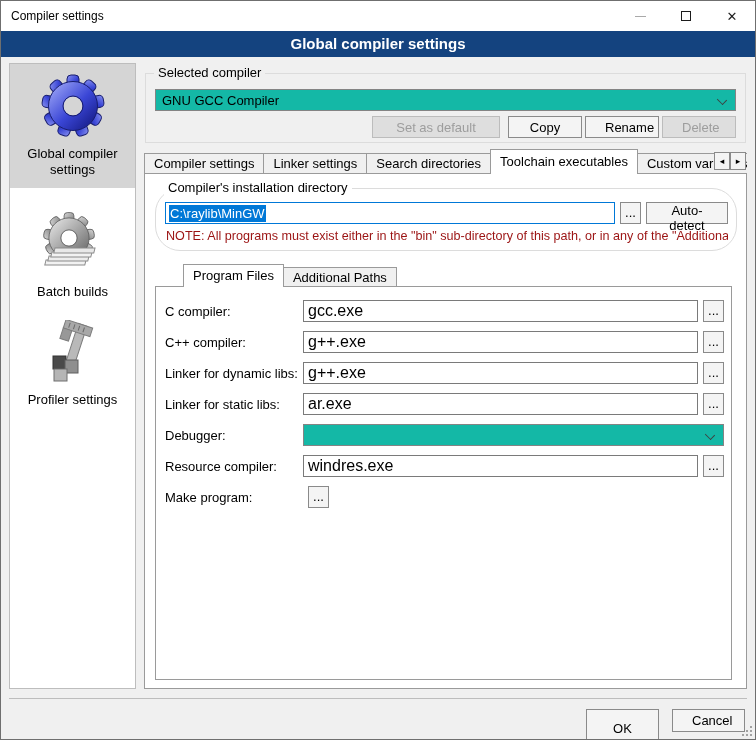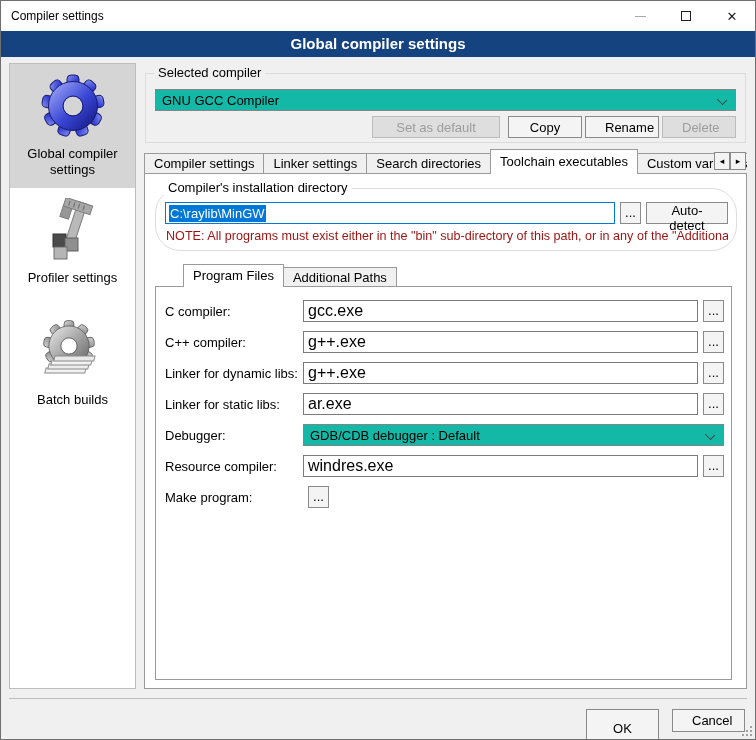--- a/index.html
+++ b/index.html
@@ -176,39 +176,20 @@
             <rect x="-6" y="-31" width="12" height="14" rx="4" transform="rotate(240)"></rect>
             <rect x="-6" y="-31" width="12" height="14" rx="4" transform="rotate(280)"></rect>
             <rect x="-6" y="-31" width="12" height="14" rx="4" transform="rotate(320)"></rect>
           </g>
           <circle r="17" fill="none" stroke="url(#bluegrad)" stroke-width="15"></circle>
           <circle r="24.5" fill="none" stroke="#181d6e" stroke-width="1"></circle>
           <circle r="10" fill="none" stroke="#181d6e" stroke-width="1"></circle>
         </g>
       </svg>
       <span class="side-label">Global compiler settings</span>
-    </div>
-
-    <div class="sidebar-item">
-      <svg class="icon64" viewBox="0 0 64 64">
-        <g transform="rotate(18,36,24)">
-          <rect x="31" y="4" width="9" height="42" fill="#b9b9b9" stroke="#7d7d7d"></rect>
-          <rect x="18" y="4" width="28" height="9" fill="#a8a8a8" stroke="#7d7d7d"></rect>
-          <rect x="18" y="13" width="9" height="11" fill="#989898" stroke="#7d7d7d"></rect>
-          <line x1="23" y1="6" x2="23" y2="11" stroke="#6a6a6a"></line>
-          <line x1="28" y1="6" x2="28" y2="11" stroke="#6a6a6a"></line>
-          <line x1="33" y1="6" x2="33" y2="11" stroke="#6a6a6a"></line>
-          <line x1="38" y1="6" x2="38" y2="11" stroke="#6a6a6a"></line>
-          <rect x="34" y="46" width="3" height="8" fill="#8c8c8c"></rect>
-        </g>
-        <rect x="12" y="36" width="13" height="13" fill="#4a4a4a" stroke="#333"></rect>
-        <rect x="24" y="40" width="13" height="13" fill="#8f8f8f" stroke="#5e5e5e"></rect>
-        <rect x="13" y="49" width="13" height="12" fill="#b5b5b5" stroke="#6e6e6e"></rect>
-      </svg>
-      <span class="side-label">Profiler settings</span>
     </div>
 
     <div class="sidebar-item spaced">
       <svg class="icon64" viewBox="0 0 64 64">
         <defs>
           <linearGradient id="graygrad" x1="0" y1="0" x2="1" y2="1">
             <stop offset="0" stop-color="#d6d6d6"></stop>
               <stop offset="1" stop-color="#767676"></stop>
           </linearGradient>
         </defs>
@@ -230,20 +211,39 @@
         </g>
         <g>
           <rect x="17" y="48" width="40" height="5" fill="#f2f2f2" stroke="#8a8a8a" transform="skewX(-14)"></rect>
           <rect x="19" y="44" width="40" height="5" fill="#ededed" stroke="#8a8a8a" transform="skewX(-14)"></rect>
           <rect x="21" y="40" width="40" height="5" fill="#f2f2f2" stroke="#8a8a8a" transform="skewX(-14)"></rect>
           <rect x="23" y="36" width="40" height="5" fill="#e8e8e8" stroke="#8a8a8a" transform="skewX(-14)"></rect>
         </g>
       </svg>
       <span class="side-label">Batch builds</span>
     </div>
+
+    <div class="sidebar-item">
+      <svg class="icon64" viewBox="0 0 64 64">
+        <g transform="rotate(18,36,24)">
+          <rect x="31" y="4" width="9" height="42" fill="#b9b9b9" stroke="#7d7d7d"></rect>
+          <rect x="18" y="4" width="28" height="9" fill="#a8a8a8" stroke="#7d7d7d"></rect>
+          <rect x="18" y="13" width="9" height="11" fill="#989898" stroke="#7d7d7d"></rect>
+          <line x1="23" y1="6" x2="23" y2="11" stroke="#6a6a6a"></line>
+          <line x1="28" y1="6" x2="28" y2="11" stroke="#6a6a6a"></line>
+          <line x1="33" y1="6" x2="33" y2="11" stroke="#6a6a6a"></line>
+          <line x1="38" y1="6" x2="38" y2="11" stroke="#6a6a6a"></line>
+          <rect x="34" y="46" width="3" height="8" fill="#8c8c8c"></rect>
+        </g>
+        <rect x="12" y="36" width="13" height="13" fill="#4a4a4a" stroke="#333"></rect>
+        <rect x="24" y="40" width="13" height="13" fill="#8f8f8f" stroke="#5e5e5e"></rect>
+        <rect x="13" y="49" width="13" height="12" fill="#b5b5b5" stroke="#6e6e6e"></rect>
+      </svg>
+      <span class="side-label">Profiler settings</span>
+    </div>
   </div>
 
   <div class="content">
 
     <div class="groupbox compiler-group">
       <span class="legend">Selected compiler</span>
       <div class="combo">
         <span>GNU GCC Compiler</span>
         <span class="chev"></span>
       </div>
@@ -309,21 +309,20 @@
 
         <div class="field-row">
           <span class="field-label">Linker for static libs:</span>
           <input class="field-input" value="ar.exe" style="">
           <button class="btn dots-btn">...</button>
         </div>
 
         <div class="field-row">
           <span class="field-label">Debugger:</span>
           <div class="combo">
-            <span>GDB/CDB debugger : Default</span>
             <span class="chev"></span>
           </div>
         </div>
 
         <div class="field-row">
           <span class="field-label">Resource compiler:</span>
           <input class="field-input" value="windres.exe" style="">
           <button class="btn dots-btn">...</button>
         </div>
 

